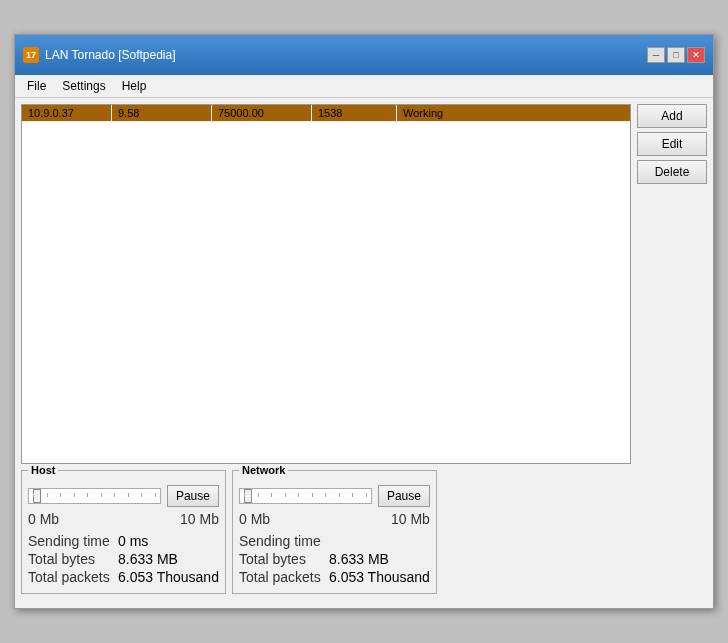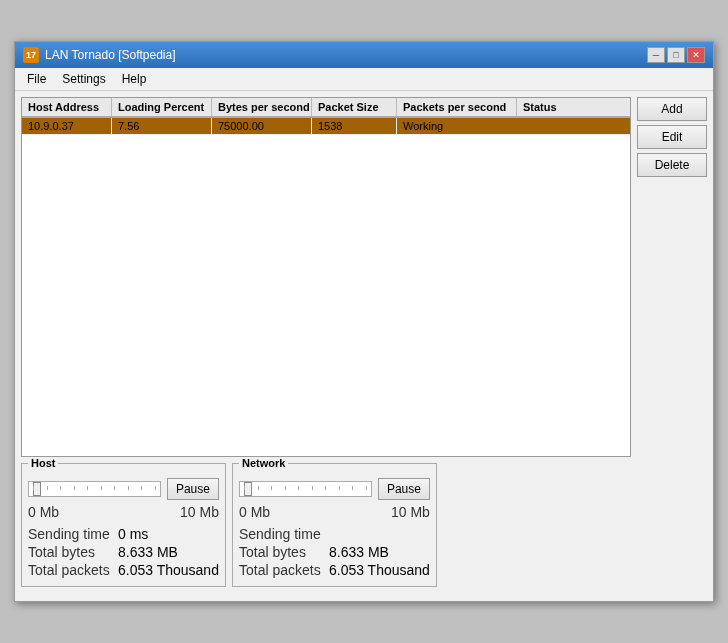--- a/index.html
+++ b/index.html
@@ -19,21 +19,21 @@
       border: 1px solid #999;
       box-shadow: 2px 2px 8px rgba(0,0,0,0.4);
     }
     .title-bar {
       background: linear-gradient(to bottom, #4a90d9, #2a6db5);
       color: white;
       padding: 4px 8px;
       display: flex;
       align-items: center;
       justify-content: space-between;
-      height: 26px;
+      height: 40px;
       text-align: center;
     }
     .title-bar-left {
       display: flex;
       align-items: center;
       gap: 6px;
     }
     .title-icon {
       width: 16px;
       height: 16px;
@@ -227,31 +227,23 @@
 
   <div class="menu-bar">
     <div class="menu-item">File</div>
     <div class="menu-item">Settings</div>
     <div class="menu-item">Help</div>
   </div>
 
   <div class="main-content">
 
     <div class="table-area">
-      <div class="table-header">
-        <div class="th col-host">Host Address</div>
-        <div class="th col-loading">Loading Percent</div>
-        <div class="th col-bytes">Bytes per second</div>
-        <div class="th col-packet">Packet Size</div>
-        <div class="th col-pps">Packets per second</div>
-        <div class="th col-status">Status</div>
-      </div>
       <div class="table-row">
         <div class="td col-host">10.9.0.37</div>
-        <div class="td col-loading">7.56</div>
+        <div class="td col-loading">9.58</div>
         <div class="td col-bytes">75000.00</div>
         <div class="td col-packet">1538</div>
         <div class="td col-status">Working</div>
       </div>
     </div>
 
     <div class="sidebar-buttons">
       <button class="sidebar-btn">Add</button>
       <button class="sidebar-btn">Edit</button>
       <button class="sidebar-btn">Delete</button>

